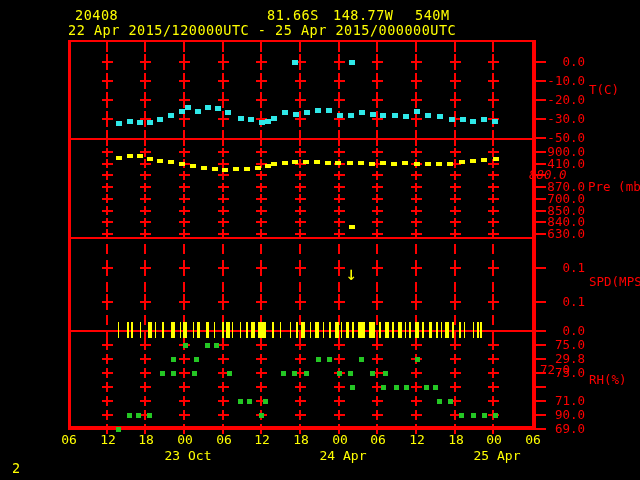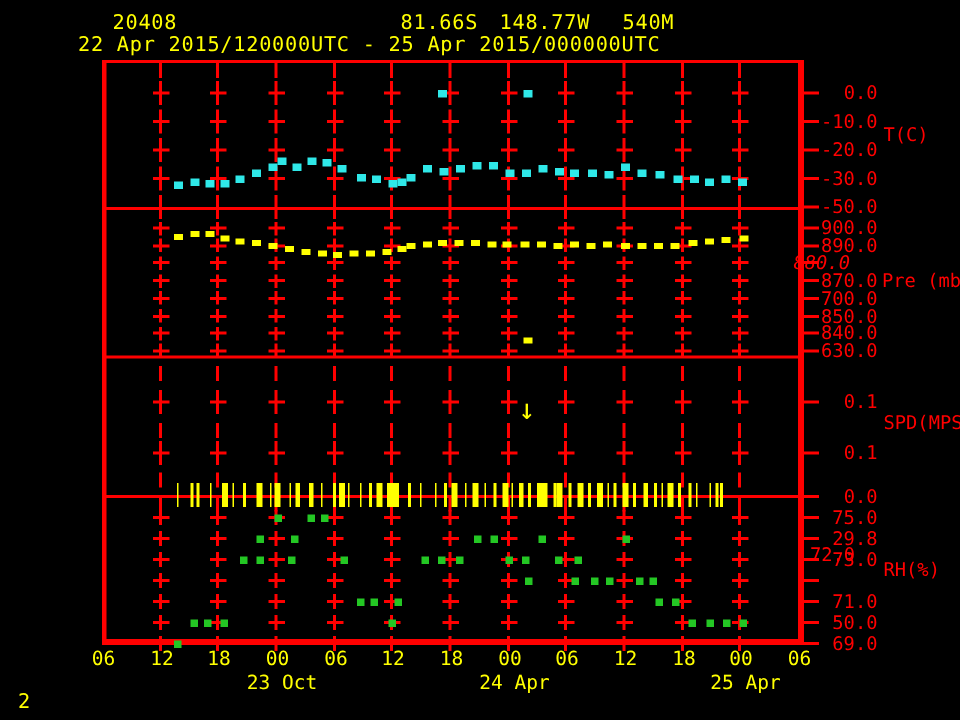--- a/index.html
+++ b/index.html
@@ -16,21 +16,21 @@
   .arrow{position:absolute;color:#ffff00;font-size:19px;line-height:1;}
 </style>
 </head>
 <body>
 
 <div id="screen">
   <span class="t yel hdr" style="left:75px;top:9px;">20408</span>
   <span class="t yel hdr" style="left:267px;top:9px;">81.66S</span>
   <span class="t yel hdr" style="left:333px;top:9px;">148.77W</span>
   <span class="t yel hdr" style="left:415px;top:9px;">540M</span>
-  <span class="t yel hdr" style="left:52px;top:24px;">22 Apr 2015/120000UTC - 25 Apr 2015/000000UTC</span>
+  <span class="t yel hdr" style="left:68px;top:24px;">22 Apr 2015/120000UTC - 25 Apr 2015/000000UTC</span>
 
   <div id="plot"></div>
 
   <span class="t yel hdr" style="left:12px;top:462px;">2</span>
 <div class="ln" style="left: 68px; top: 40px; width: 468px; height: 2px; background: rgb(255, 0, 0);"></div>
     <div class="ln" style="left: 68px; top: 40px; width: 3px; height: 390px; background: rgb(255, 0, 0);"></div>
     <div class="ln" style="left: 532px; top: 40px; width: 4px; height: 390px; background: rgb(255, 0, 0);"></div>
     <div class="ln" style="left: 68px; top: 426px; width: 468px; height: 4px; background: rgb(255, 0, 0);"></div>
     <div class="ln" style="left: 70px; top: 138px; width: 462px; height: 2px; background: rgb(255, 0, 0);"></div>
     <div class="ln" style="left: 70px; top: 237px; width: 462px; height: 2px; background: rgb(255, 0, 0);"></div>
@@ -570,21 +570,21 @@
     <div class="ln" style="left: 532px; top: 99px; width: 14px; height: 2px; background: rgb(255, 0, 0);"></div>
     <div class="t red axlab" style="left: 540px; top: 94px; width: 45px; text-align: right;">-20.0</div>
     <div class="ln" style="left: 532px; top: 118px; width: 14px; height: 2px; background: rgb(255, 0, 0);"></div>
     <div class="t red axlab" style="left: 540px; top: 113px; width: 45px; text-align: right;">-30.0</div>
     <div class="ln" style="left: 532px; top: 137px; width: 14px; height: 2px; background: rgb(255, 0, 0);"></div>
     <div class="t red axlab" style="left: 540px; top: 132px; width: 45px; text-align: right;">-50.0</div>
     <div class="t red axlab" style="left: 589px; top: 84px;">T(C)</div>
     <div class="ln" style="left: 532px; top: 151px; width: 14px; height: 2px; background: rgb(255, 0, 0);"></div>
     <div class="t red axlab" style="left: 540px; top: 146px; width: 45px; text-align: right;">900.0</div>
     <div class="ln" style="left: 532px; top: 163px; width: 14px; height: 2px; background: rgb(255, 0, 0);"></div>
-    <div class="t red axlab" style="left: 540px; top: 158px; width: 45px; text-align: right;">890.0</div>
+    <div class="t red axlab" style="left: 540px; top: 158px; width: 45px; text-align: right;">410.0</div>
     <div class="ln" style="left: 532px; top: 174px; width: 14px; height: 2px; background: rgb(255, 0, 0);"></div>
     <div class="t red axlab" style="left: 529px; top: 169px; width: 45px; text-align: left; font-style: italic;">880.0</div>
     <div class="ln" style="left: 532px; top: 186px; width: 14px; height: 2px; background: rgb(255, 0, 0);"></div>
     <div class="t red axlab" style="left: 540px; top: 181px; width: 45px; text-align: right;">870.0</div>
     <div class="ln" style="left: 532px; top: 198px; width: 14px; height: 2px; background: rgb(255, 0, 0);"></div>
     <div class="t red axlab" style="left: 540px; top: 193px; width: 45px; text-align: right;">700.0</div>
     <div class="ln" style="left: 532px; top: 210px; width: 14px; height: 2px; background: rgb(255, 0, 0);"></div>
     <div class="t red axlab" style="left: 540px; top: 205px; width: 45px; text-align: right;">850.0</div>
     <div class="ln" style="left: 532px; top: 221px; width: 14px; height: 2px; background: rgb(255, 0, 0);"></div>
     <div class="t red axlab" style="left: 540px; top: 216px; width: 45px; text-align: right;">840.0</div>
@@ -602,21 +602,21 @@
     <div class="t red axlab" style="left: 540px; top: 339px; width: 45px; text-align: right;">75.0</div>
     <div class="ln" style="left: 532px; top: 358px; width: 14px; height: 2px; background: rgb(255, 0, 0);"></div>
     <div class="t red axlab" style="left: 540px; top: 353px; width: 45px; text-align: right;">29.8</div>
     <div class="ln" style="left: 532px; top: 372px; width: 14px; height: 2px; background: rgb(255, 0, 0);"></div>
     <div class="t red axlab" style="left: 540px; top: 367px; width: 45px; text-align: right;">73.0</div>
     <div class="ln" style="left: 532px; top: 386px; width: 14px; height: 2px; background: rgb(255, 0, 0);"></div>
     <div class="t red axlab" style="left: 540px; top: 364px; width: 45px; text-align: left;">72.0</div>
     <div class="ln" style="left: 532px; top: 400px; width: 14px; height: 2px; background: rgb(255, 0, 0);"></div>
     <div class="t red axlab" style="left: 540px; top: 395px; width: 45px; text-align: right;">71.0</div>
     <div class="ln" style="left: 532px; top: 414px; width: 14px; height: 2px; background: rgb(255, 0, 0);"></div>
-    <div class="t red axlab" style="left: 540px; top: 409px; width: 45px; text-align: right;">50.0</div>
+    <div class="t red axlab" style="left: 540px; top: 409px; width: 45px; text-align: right;">90.0</div>
     <div class="ln" style="left: 532px; top: 428px; width: 14px; height: 2px; background: rgb(255, 0, 0);"></div>
     <div class="t red axlab" style="left: 540px; top: 423px; width: 45px; text-align: right;">69.0</div>
     <div class="t red axlab" style="left: 589px; top: 374px;">RH(%)</div>
     <div class="t yel xlab" style="left: 59px; top: 433px; width: 20px;">06</div>
     <div class="t yel xlab" style="left: 98px; top: 433px; width: 20px;">12</div>
     <div class="t yel xlab" style="left: 136px; top: 433px; width: 20px;">18</div>
     <div class="t yel xlab" style="left: 175px; top: 433px; width: 20px;">00</div>
     <div class="t yel xlab" style="left: 214px; top: 433px; width: 20px;">06</div>
     <div class="t yel xlab" style="left: 252px; top: 433px; width: 20px;">12</div>
     <div class="t yel xlab" style="left: 291px; top: 433px; width: 20px;">18</div>

